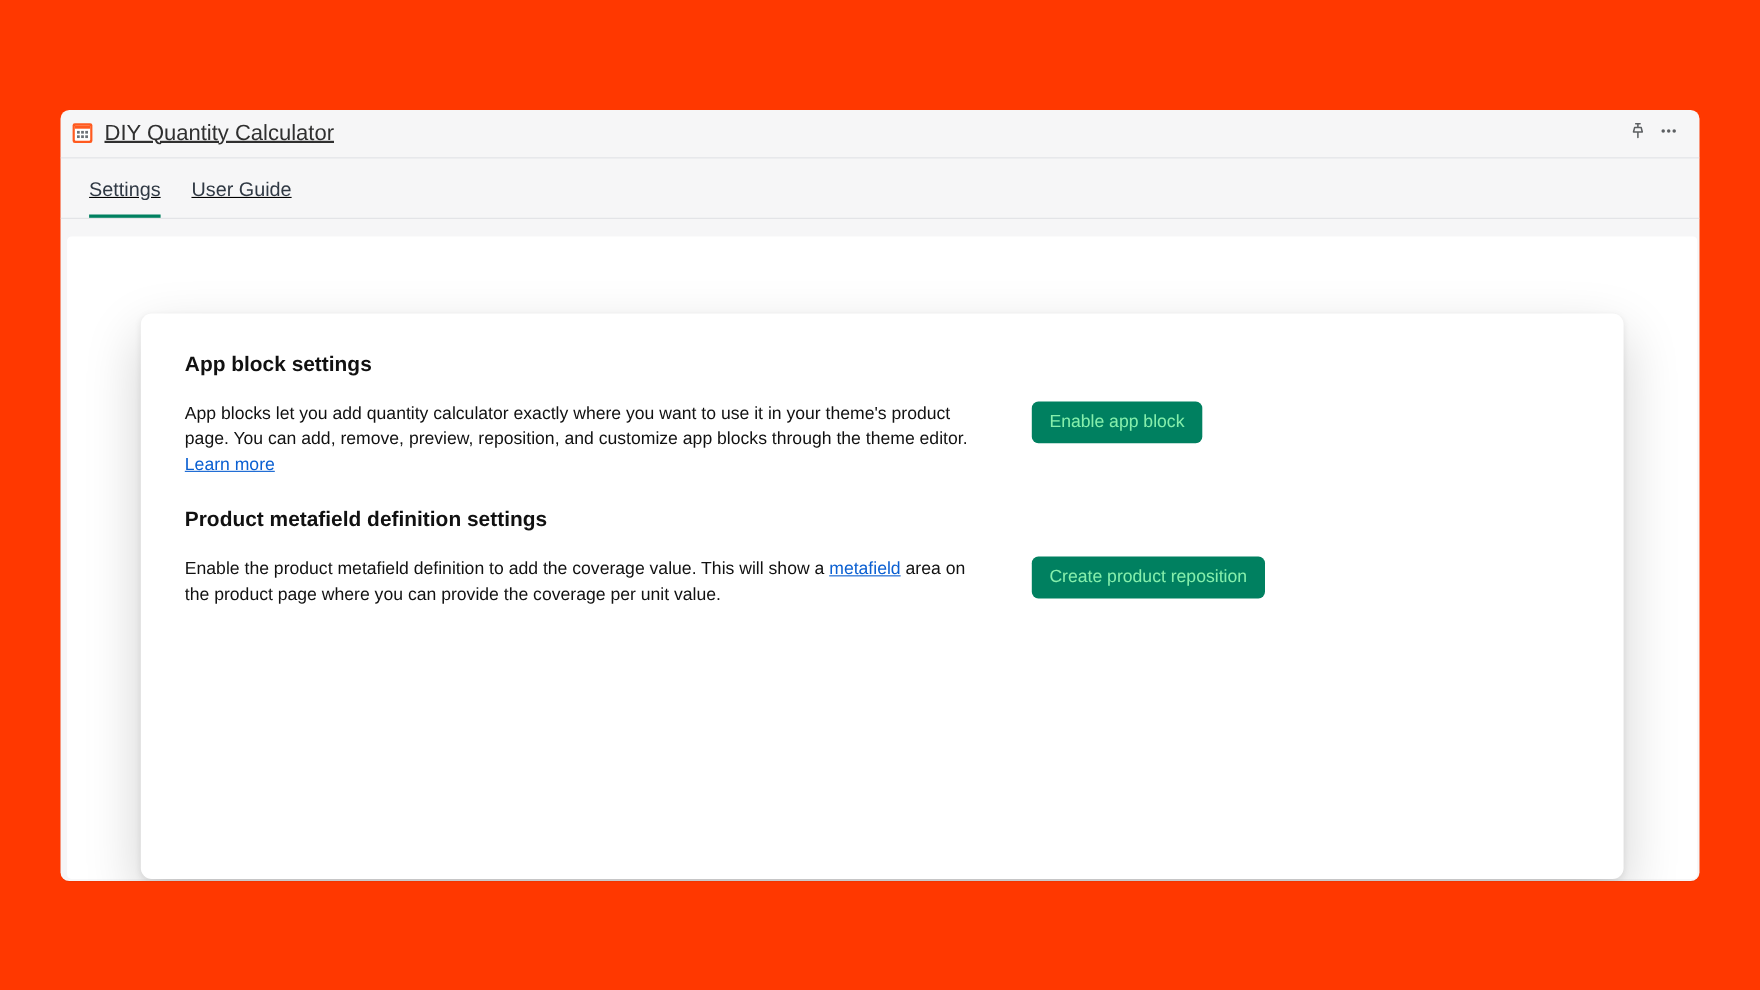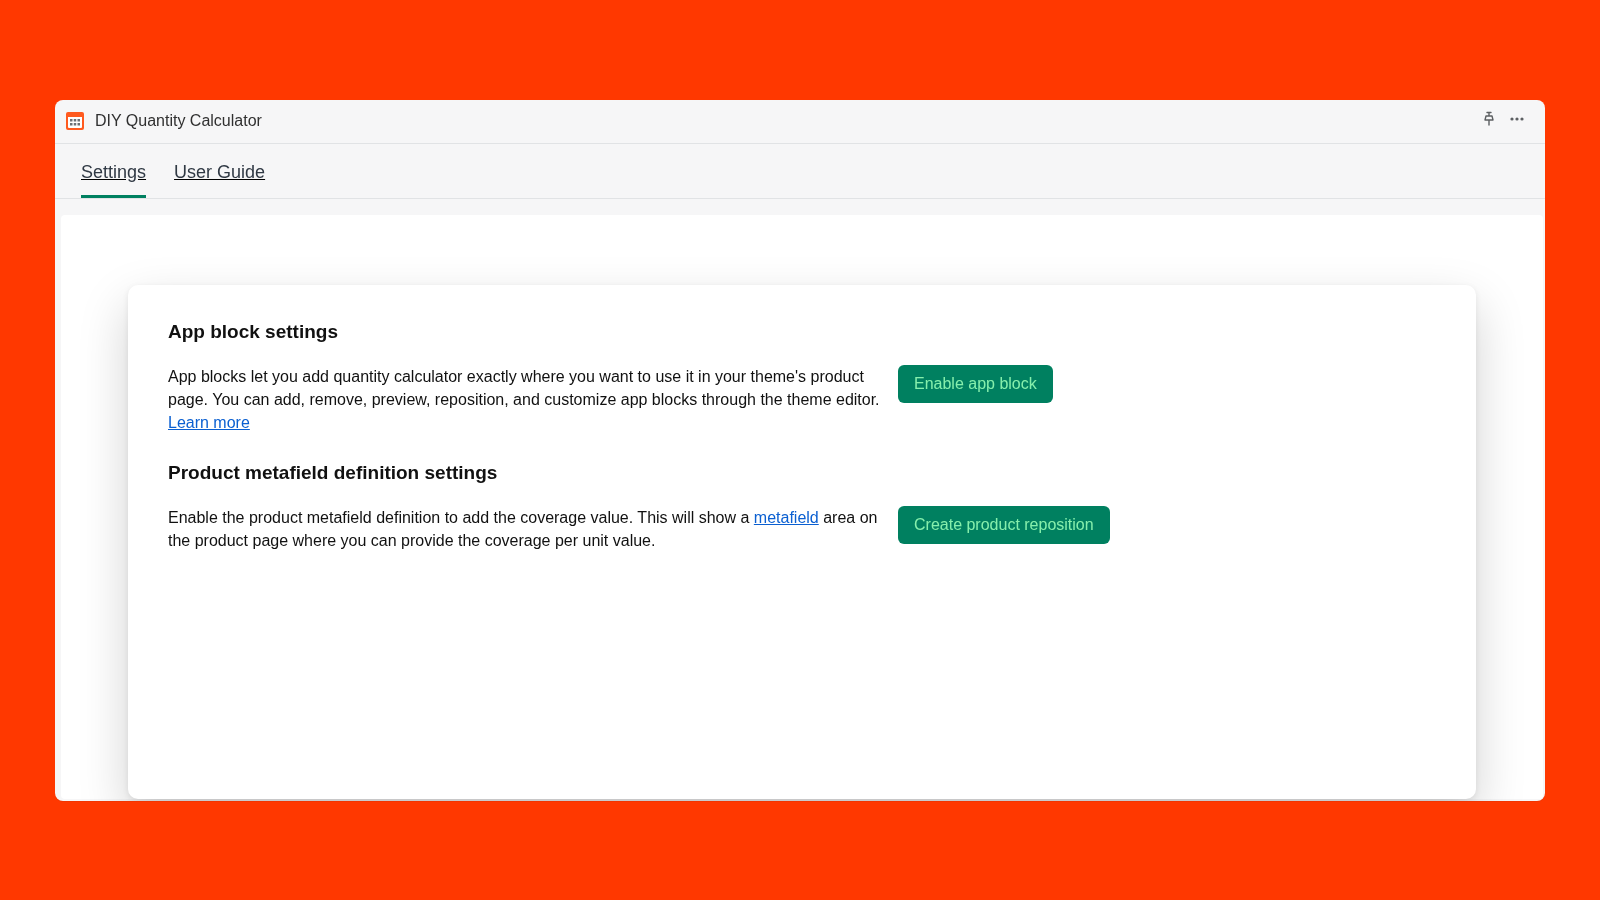--- a/index.html
+++ b/index.html
@@ -27,22 +27,23 @@
     align-items: center;
     padding: 0 14px 0 10px;
     border-bottom: 1px solid #e1e3e5;
   }
   .app-icon {
     width: 20px; height: 20px;
     margin-right: 10px;
     flex: none;
   }
   .app-title {
-    font-size: 16px;
+    font-size: 20px;
     color: #303030;
+    text-decoration: underline;
   }
   .titlebar-spacer { flex: 1; }
   .titlebar-btn {
     width: 28px; height: 28px;
     display: flex; align-items: center; justify-content: center;
     color: #5c5f62;
     border-radius: 6px;
     cursor: pointer;
   }
   .tabs {
@@ -80,20 +81,21 @@
   }
   .section-title {
     font-size: 19px;
     font-weight: 700;
     color: #111;
     margin-bottom: 22px;
   }
   .section-row {
     display: flex;
     align-items: flex-start;
+    gap: 40px;
     margin-bottom: 28px;
   }
   .section-row:last-child { margin-bottom: 16px; }
   .section-text {
     flex: 1;
     max-width: 730px;
     font-size: 16px;
     line-height: 1.45;
     color: #111;
   }

